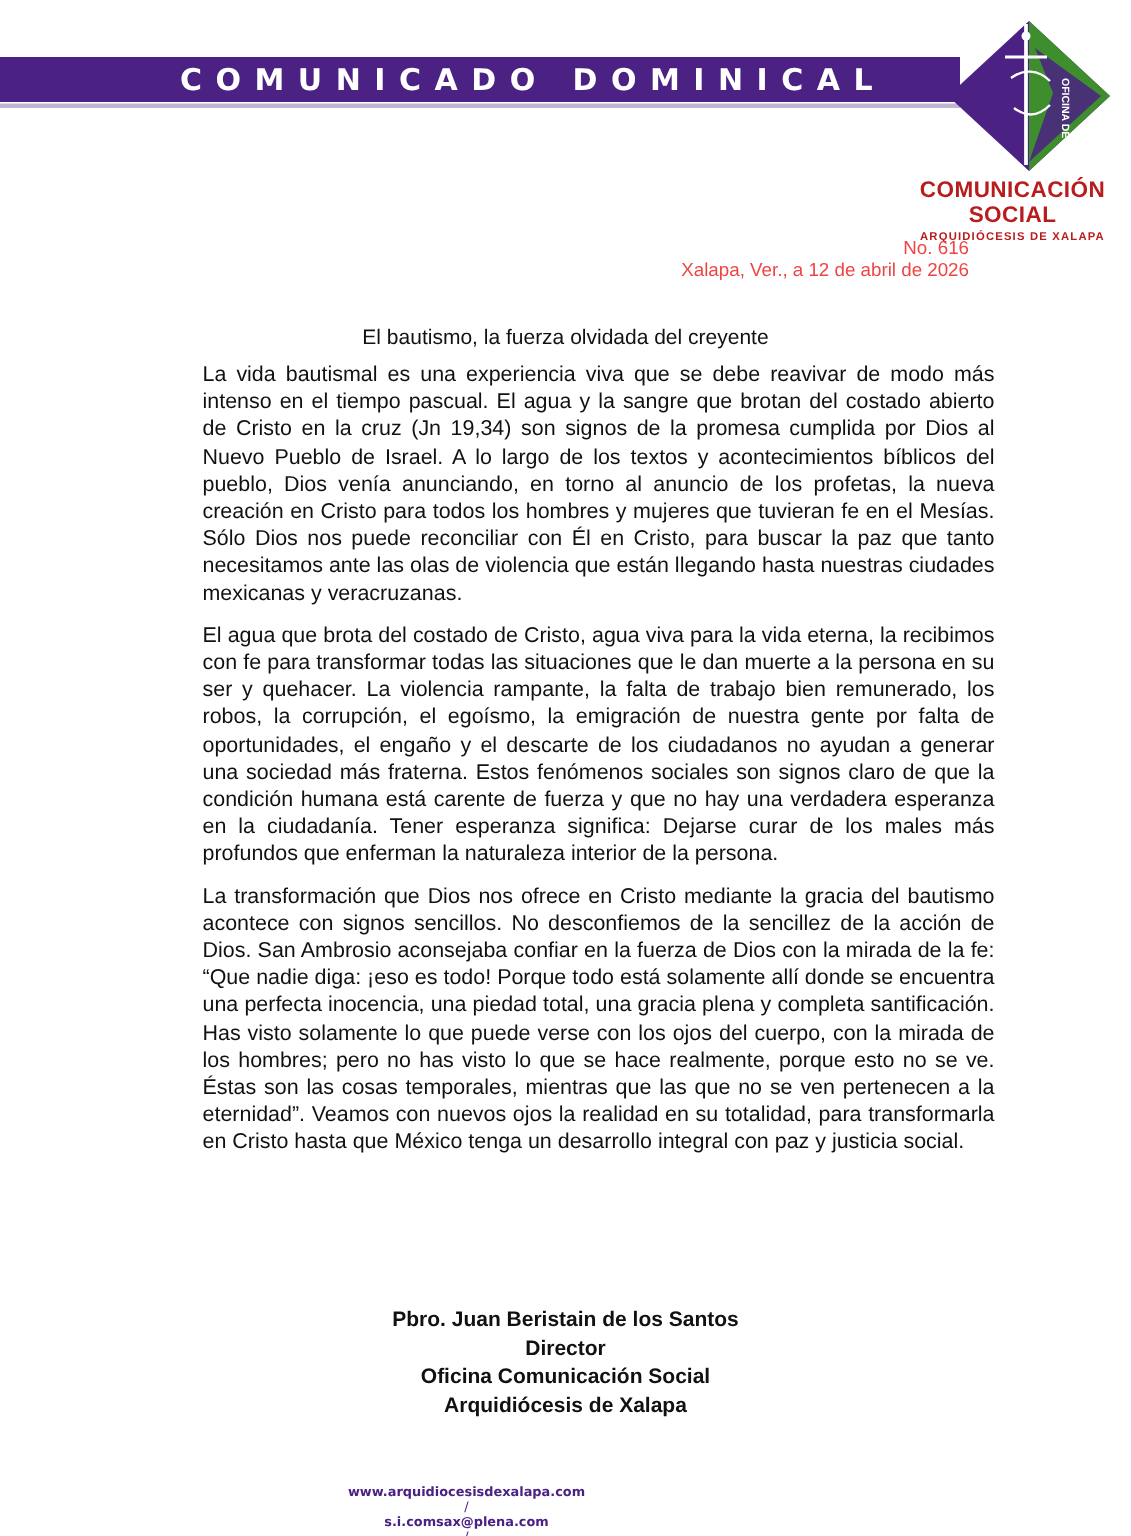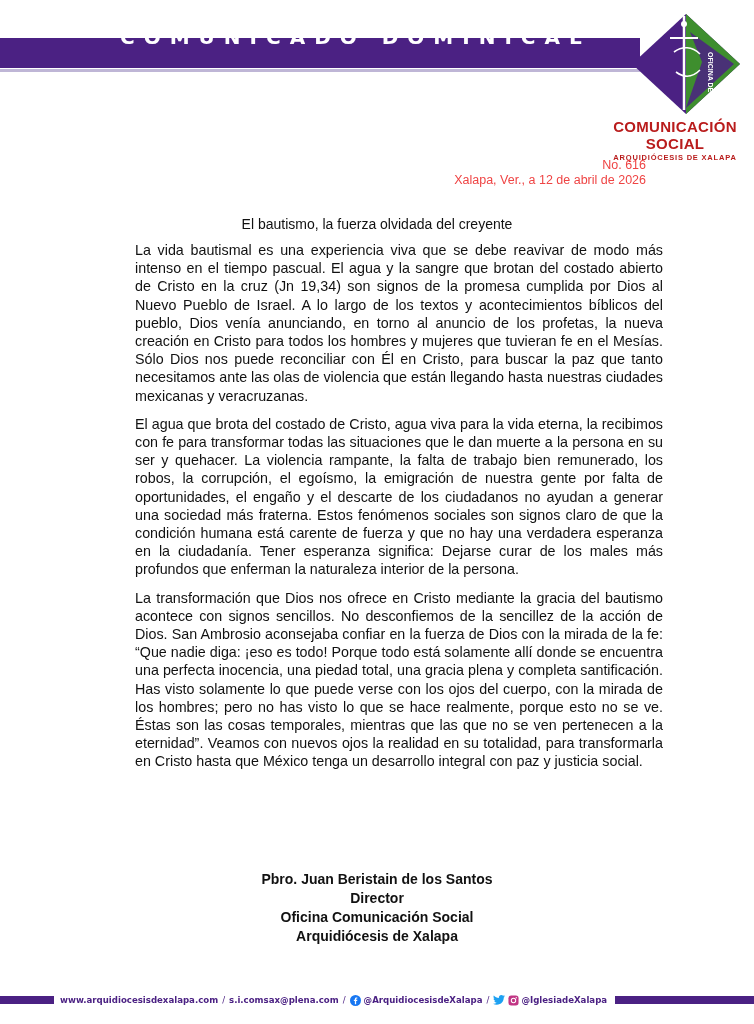--- a/index.html
+++ b/index.html
@@ -9,21 +9,21 @@
     font-family: "Liberation Sans", sans-serif;
   }
   .header-bar {
     position: absolute; left: 0; top: 38px; width: 640px; height: 30px;
     background: #4b2183;
   }
   .header-bar .stripe {
     position: absolute; left: 0; bottom: -4px; width: 640px; height: 3px; background: #bfb6d6;
   }
   .header-title {
-    position: absolute; left: 120px; top: 24px; height: 26px; line-height: 26px;
+    position: absolute; left: 120px; top: 40px; height: 26px; line-height: 26px;
     color: #ffffff; font-family: "DejaVu Sans", sans-serif; font-weight: bold;
     font-size: 20px; letter-spacing: 9px;
   }
   .logo {
     position: absolute; left: 630px; top: 12px; width: 112px; height: 104px;
   }
   .logo-text {
     position: absolute; left: 596px; top: 118px; width: 158px; text-align: center;
     color: #b91c1c; font-family: "Liberation Sans", sans-serif; font-weight: bold;
   }
@@ -40,23 +40,23 @@
   .body-text {
     position: absolute; left: 116px; width: 528px; top: 241px;
     font-size: 14.3px; line-height: 18.2px; text-align: justify; margin-left: 19px;
   }
   .body-text p { margin: 0 0 10px 0; }
   .signature {
     position: absolute; left: 0; width: 754px; top: 870px; text-align: center;
     font-weight: bold; font-size: 14px; line-height: 19px;
   }
   .footer {
-    position: absolute; left: 0; top: 990px; width: 754px; height: 20px;
+    position: absolute; left: 0; top: 990px; width: 622px; height: 20px;
     display: flex; align-items: center; font-family: "DejaVu Sans", sans-serif;
-    font-size: 8.6px; font-weight: bold; color: #4b2183;
+    font-size: 8.6px; font-weight: bold; color: #4b2183; flex-direction: column;
   }
   .footer .lead-bar { width: 54px; height: 8px; background: #4b2183; margin-right: 6px; }
   .footer .tail-bar { flex: 1; height: 8px; background: #4b2183; margin-left: 8px; }
   .footer .sep { color: #4b2183; margin: 0 4px; font-weight: normal; }
   .footer .ico { display: inline-flex; align-items: center; justify-content: center; width: 12px; height: 12px; margin-right: 2px; }
   .footer .item { display: inline-flex; align-items: center; }
 </style>
 </head>
 <body>
 

